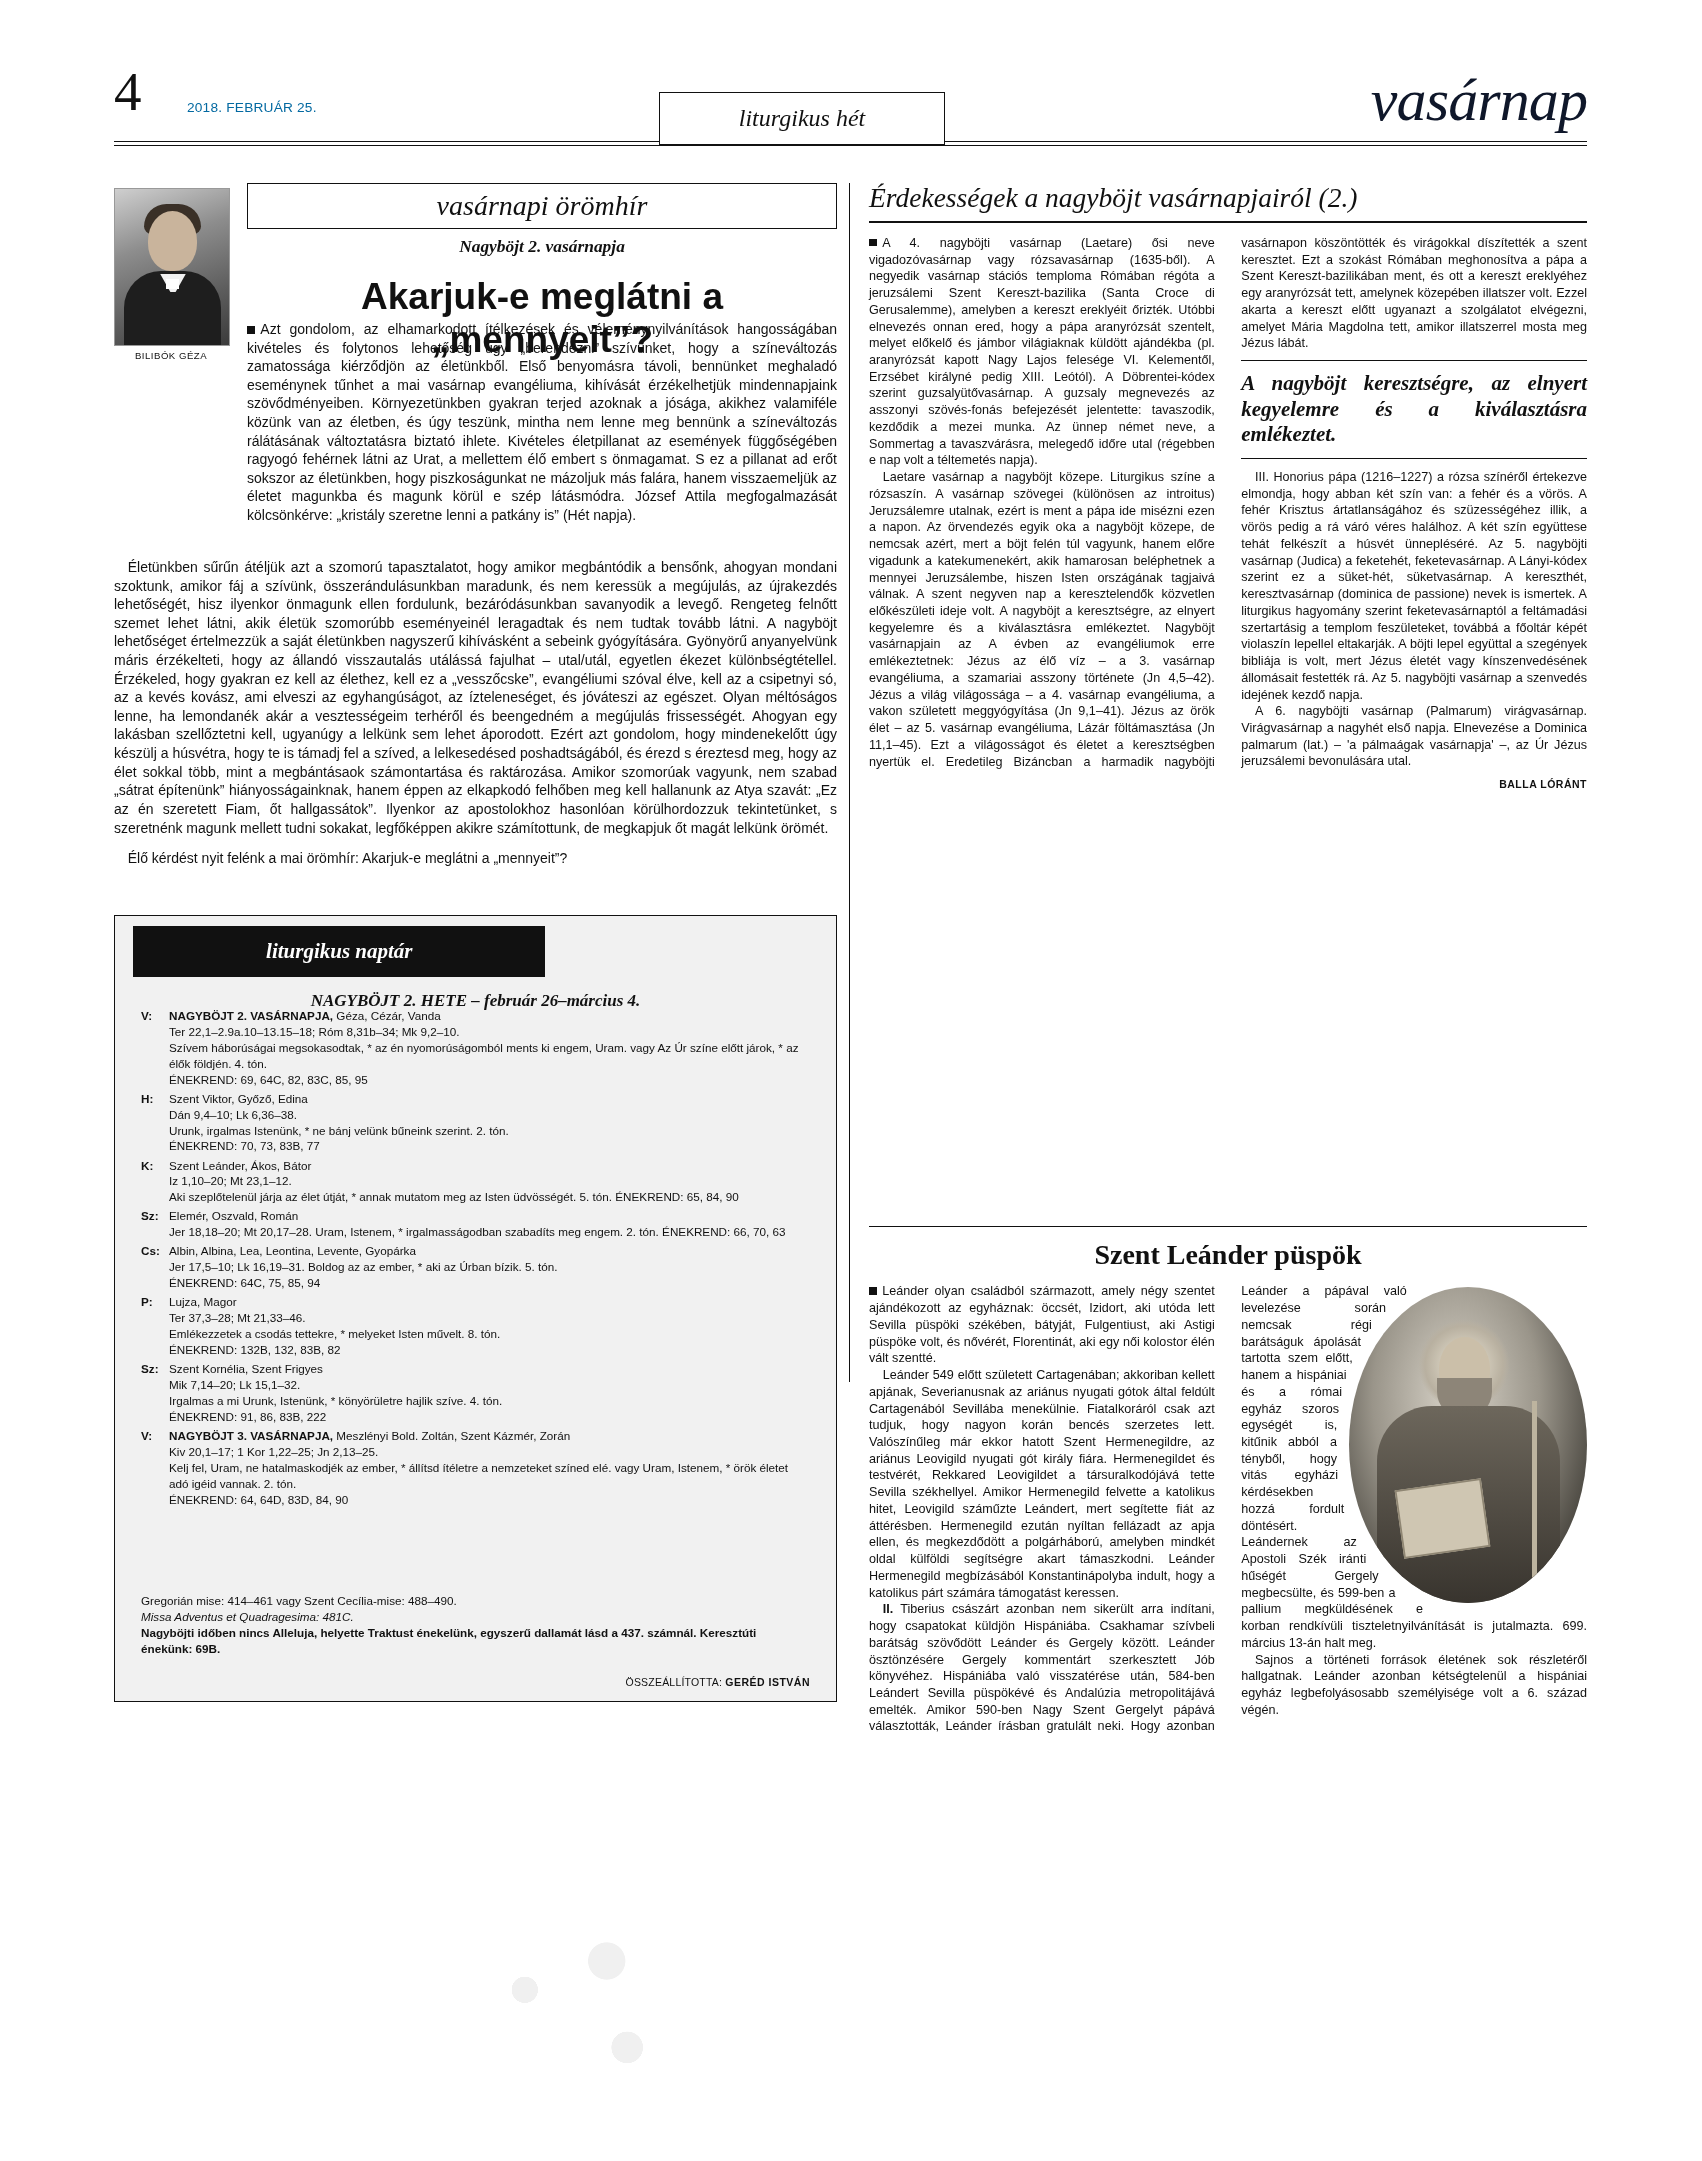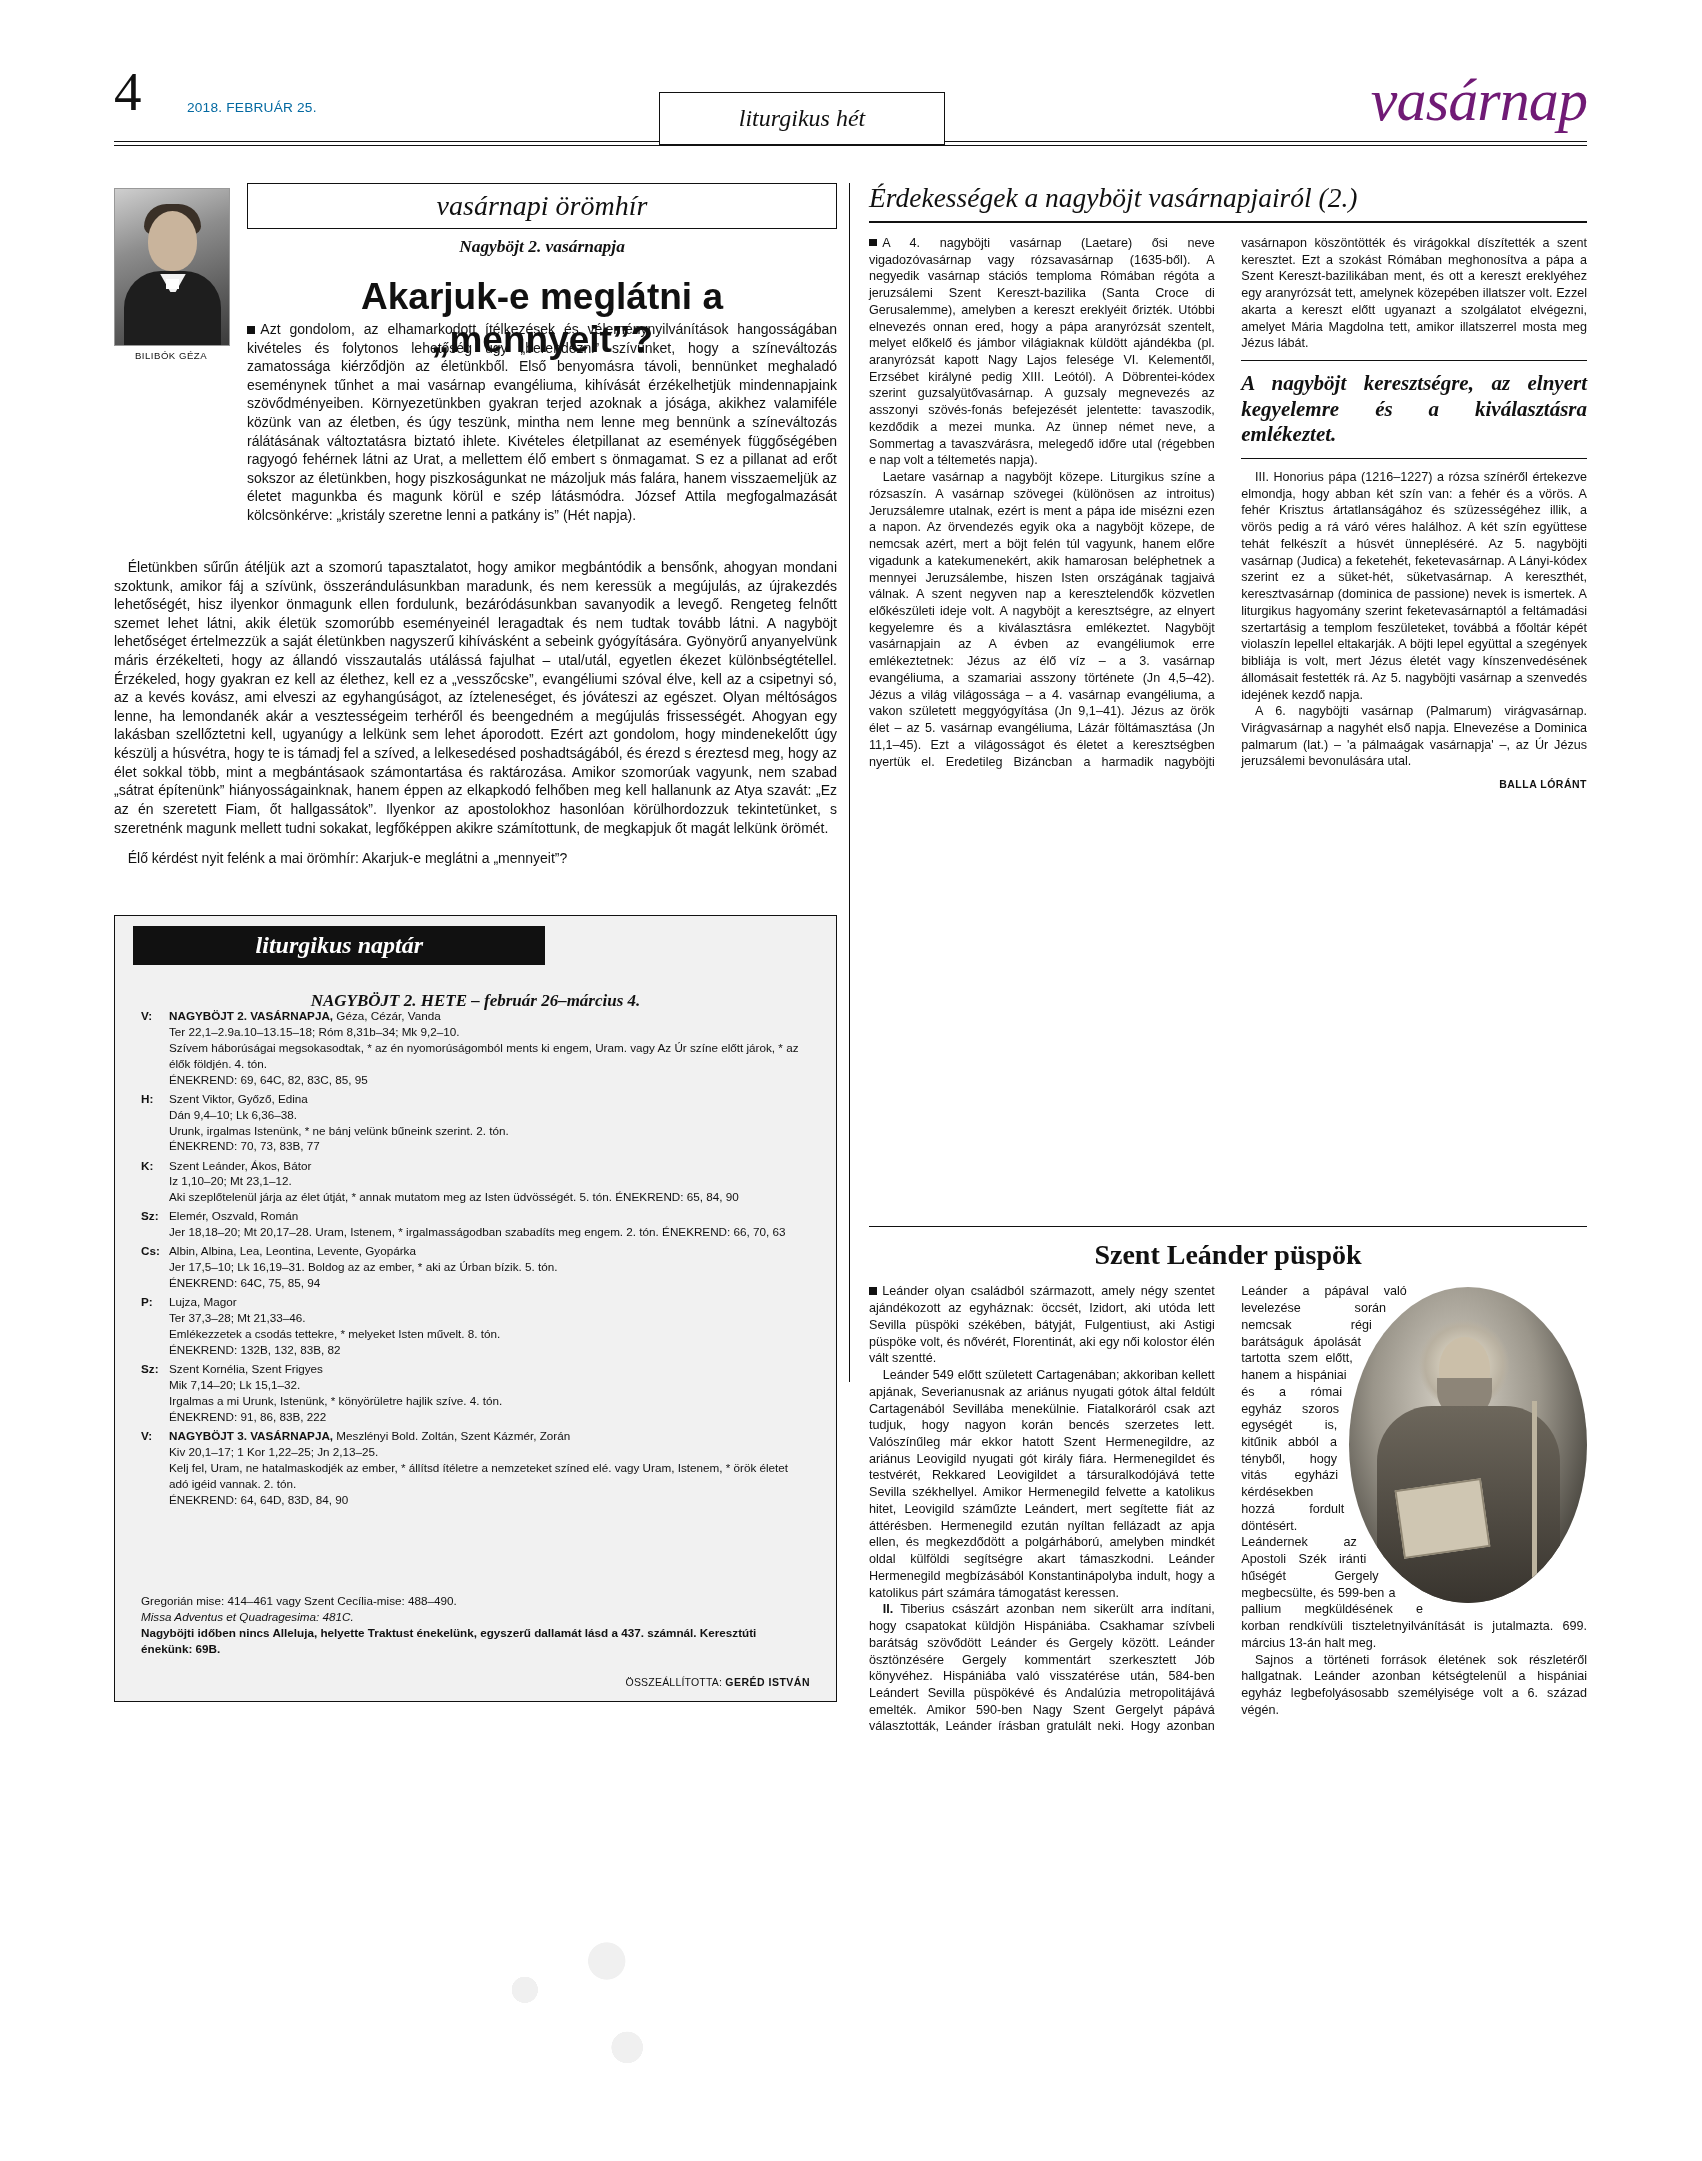--- a/index.html
+++ b/index.html
@@ -78,21 +78,21 @@
     font-size: 24px;
   }
   .logo {
     position: absolute;
     right: 0;
     top: 11.4px;
     font-family: "Liberation Serif", serif;
     font-style: italic;
     font-size: 60px;
     line-height: 1;
-    color: #701a75;
+    color: #0f172a;
     letter-spacing: -0.9px;
   }
 
   
   .col-left {
     position: absolute;
     left: 114px;
     top: 183px;
     width: 723px;
   }
@@ -238,30 +238,30 @@
     height: 787px;
     border: 1.4px solid #111;
     background: #f1f1f1;
     box-sizing: border-box;
   }
   .cal-title {
     position: absolute;
     left: 18.3px;
     top: 10px;
     width: 412px;
-    height: 39px;
+    height: 51px;
     background: #111;
     color: #fff;
     display: flex;
     align-items: center;
     justify-content: center;
     font-family: "Liberation Serif", serif;
     font-style: italic;
     font-weight: bold;
-    font-size: 24px;
+    font-size: 21px;
   }
   .cal-range {
     position: absolute;
     left: 0; top: 75px;
     width: 100%;
     text-align: center;
     font-family: "Liberation Serif", serif;
     font-weight: bold;
     font-style: italic;
     font-size: 17px;

